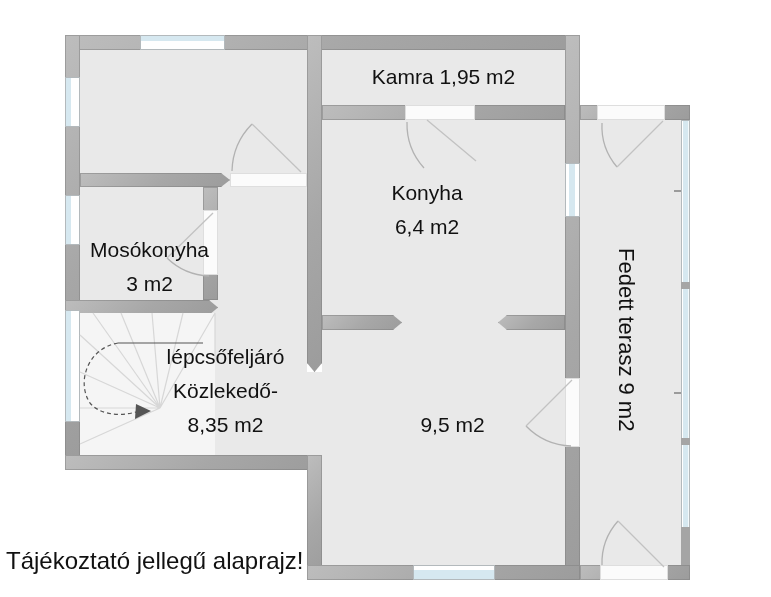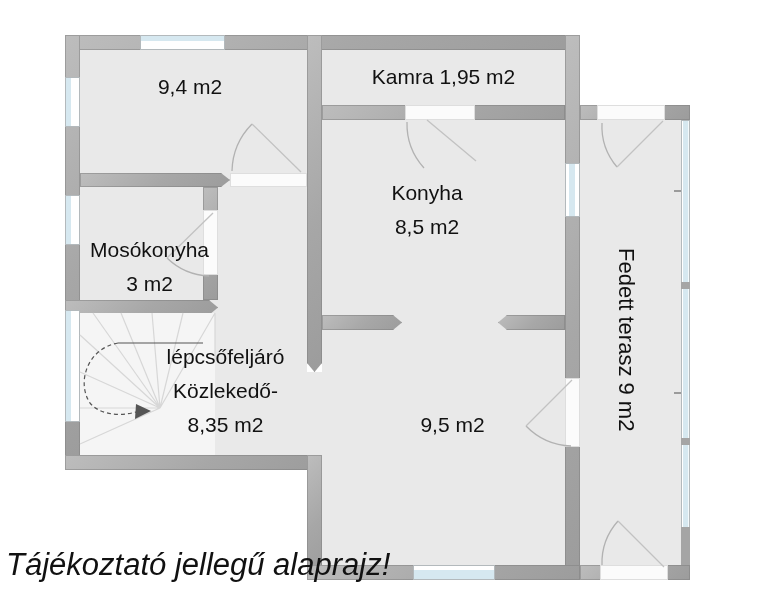--- a/index.html
+++ b/index.html
@@ -18,21 +18,21 @@
   .tip-down{clip-path:polygon(0 0,100% 0,100% calc(100% - 9px),50% 100%,0 calc(100% - 9px));}
   .opening{position:absolute;background:#fbfbfb;z-index:3;box-shadow:inset 0 0 0 1px #dedede;}
   .win{position:absolute;z-index:4;border:1px solid var(--frame);box-sizing:border-box;}
   .rail{position:absolute;z-index:4;border:1px solid var(--frame);box-sizing:border-box;
         background:linear-gradient(to right,#ffffff 0 1px,var(--glass) 1px 6px,#f4fafc 6px);}
   .rail-post{position:absolute;background:#a5a5a5;z-index:5;}
   .tick{position:absolute;background:#9b9b9b;z-index:5;}
   svg.overlay{position:absolute;left:0;top:0;z-index:5;pointer-events:none;}
   .label{position:absolute;text-align:center;font-size:21px;line-height:34px;z-index:6;white-space:nowrap;}
   .label.vertical{writing-mode:vertical-rl;white-space:nowrap;display:flex;align-items:center;justify-content:center;}
-  .note{position:absolute;font-size:31px;z-index:6;white-space:nowrap;font-style:italic;}
+  .note{position:absolute;font-size:24px;z-index:6;white-space:nowrap;}
 </style>
 </head>
 <body>
 
 <div class="plan">
 
   <div class="floor" style="left:80px;top:50px;width:227px;height:405px;"></div>
   <div class="floor" style="left:322px;top:50px;width:243px;height:515px;"></div>
   <div class="floor" style="left:307px;top:372px;width:15px;height:86px;"></div>
   <div class="floor" style="left:580px;top:120px;width:102px;height:445px;"></div>
@@ -108,28 +108,27 @@
       <path d="M602,123 A63 63 0 0 0 617,167" stroke="var(--arc)" stroke-width="1.3"></path>
       <path d="M663,121 L617,167" stroke="var(--leaf)" stroke-width="1.3"></path>
     </g>
     <g fill="none">
       <path d="M602,565 A63 63 0 0 1 618,521" stroke="var(--arc)" stroke-width="1.3"></path>
       <path d="M664,567 L618,521" stroke="var(--leaf)" stroke-width="1.3"></path>
     </g>
   </svg>
 
   <div class="label" style="left:85px;top:70px;width:210px;">
-    <div>9,4 m2</div>
   </div>
   <div class="label" style="left:322px;top:60px;width:243px;">
     <div>Kamra 1,95 m2</div>
   </div>
   <div class="label" style="left:322px;top:176px;width:210px;">
     <div>Konyha</div>
-    <div>8,5 m2</div>
+    <div>6,4 m2</div>
   </div>
   <div class="label" style="left:72px;top:208px;width:155px;margin-top:25px;">
     <div>Mosókonyha</div>
     <div>3 m2</div>
   </div>
   <div class="label" style="left:118px;top:340px;width:215px;">
     <div>lépcsőfeljáró</div>
     <div>Közlekedő-</div>
     <div>8,35 m2</div>
   </div>

